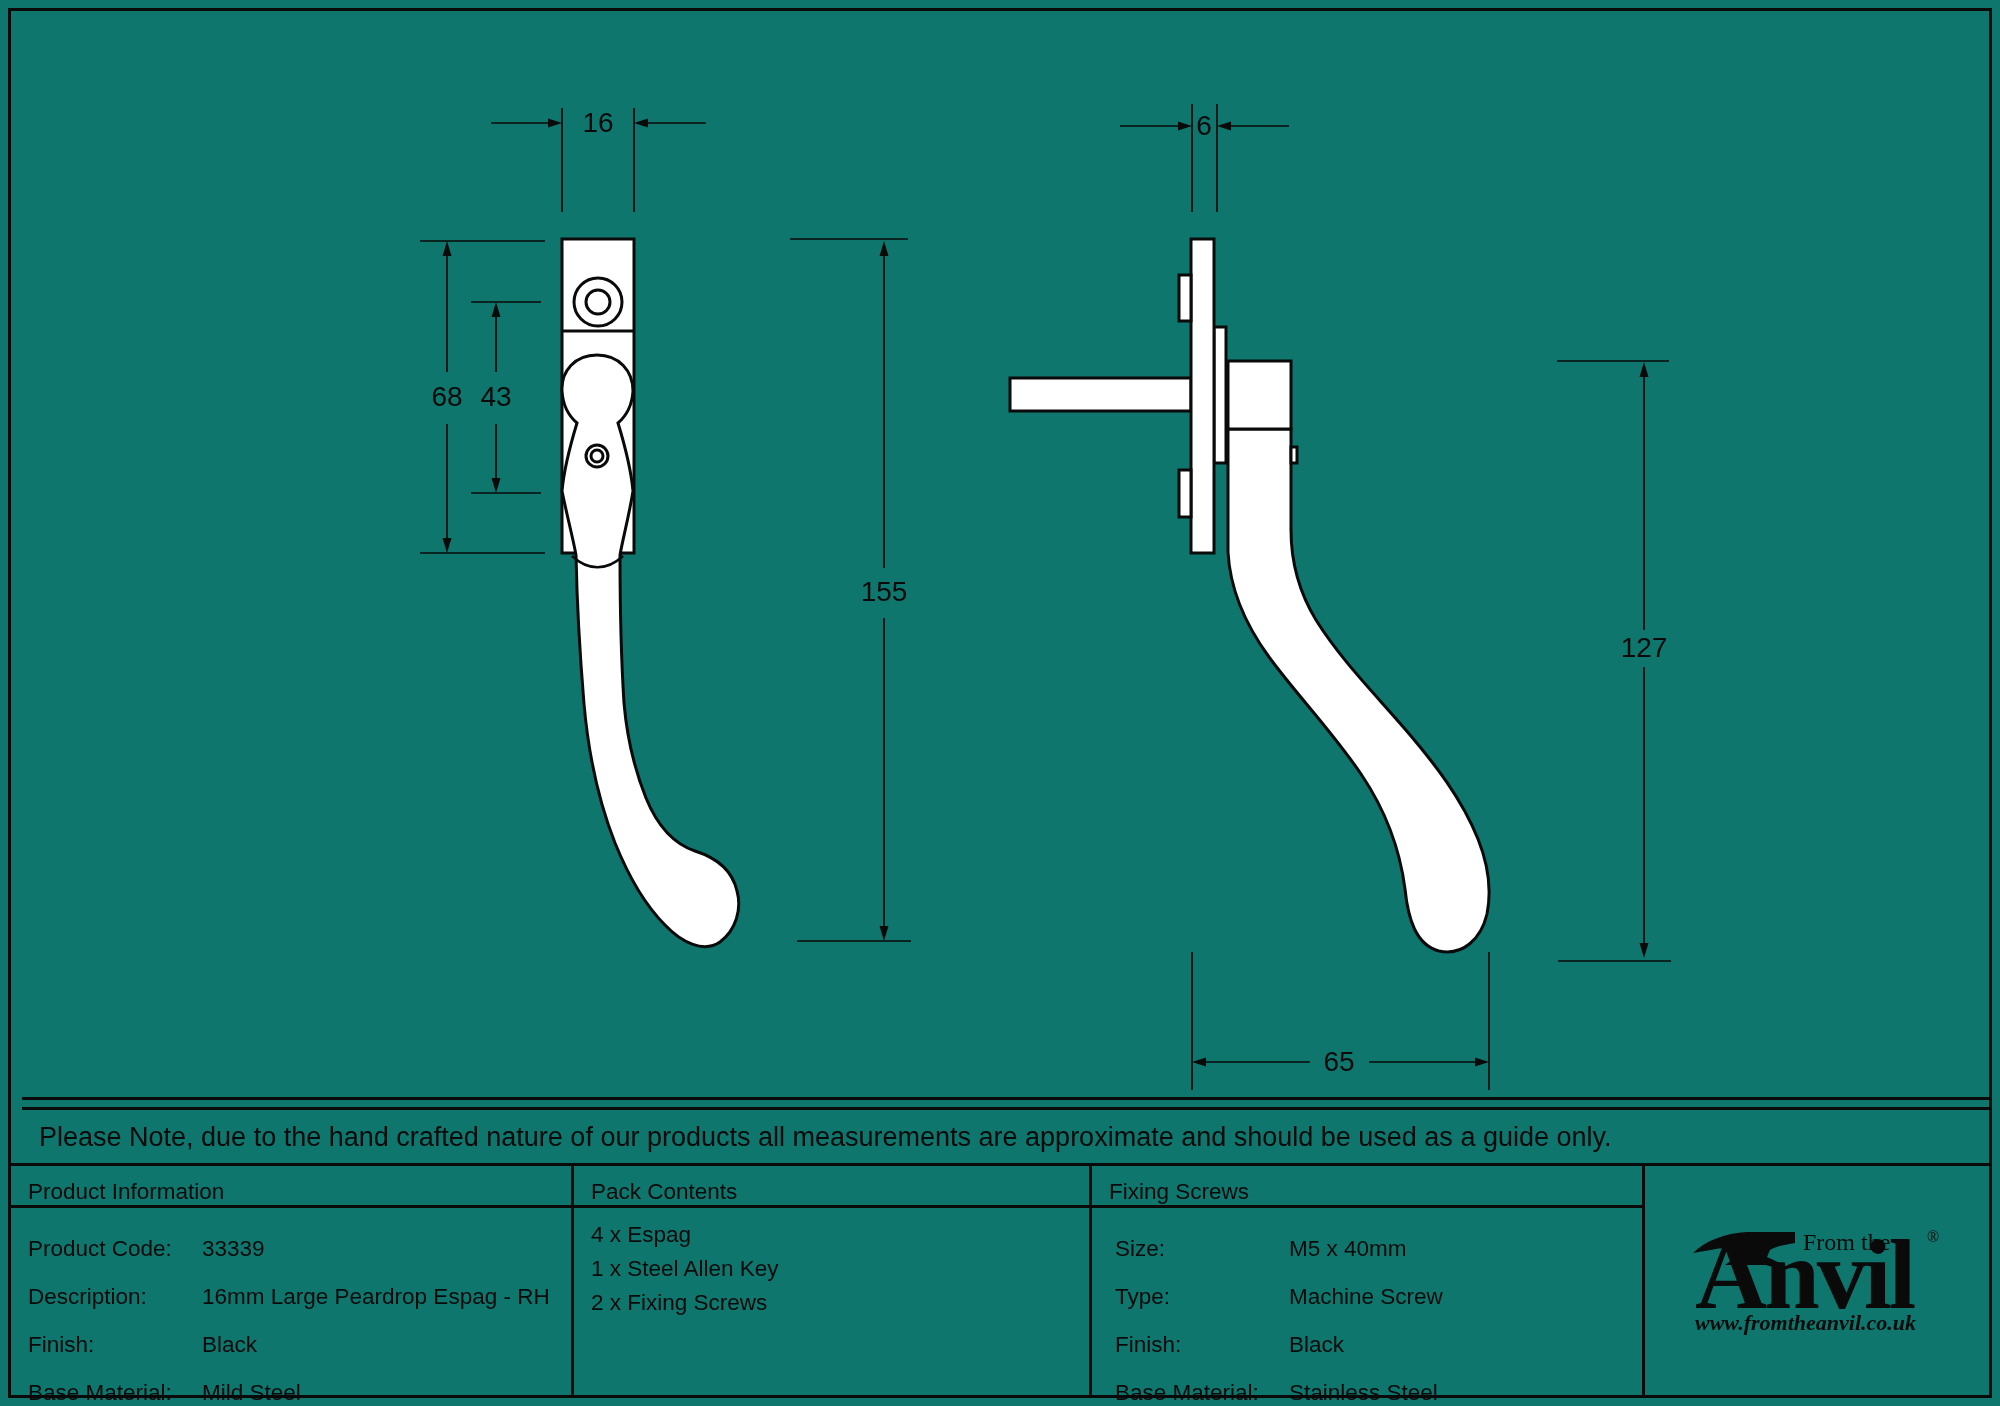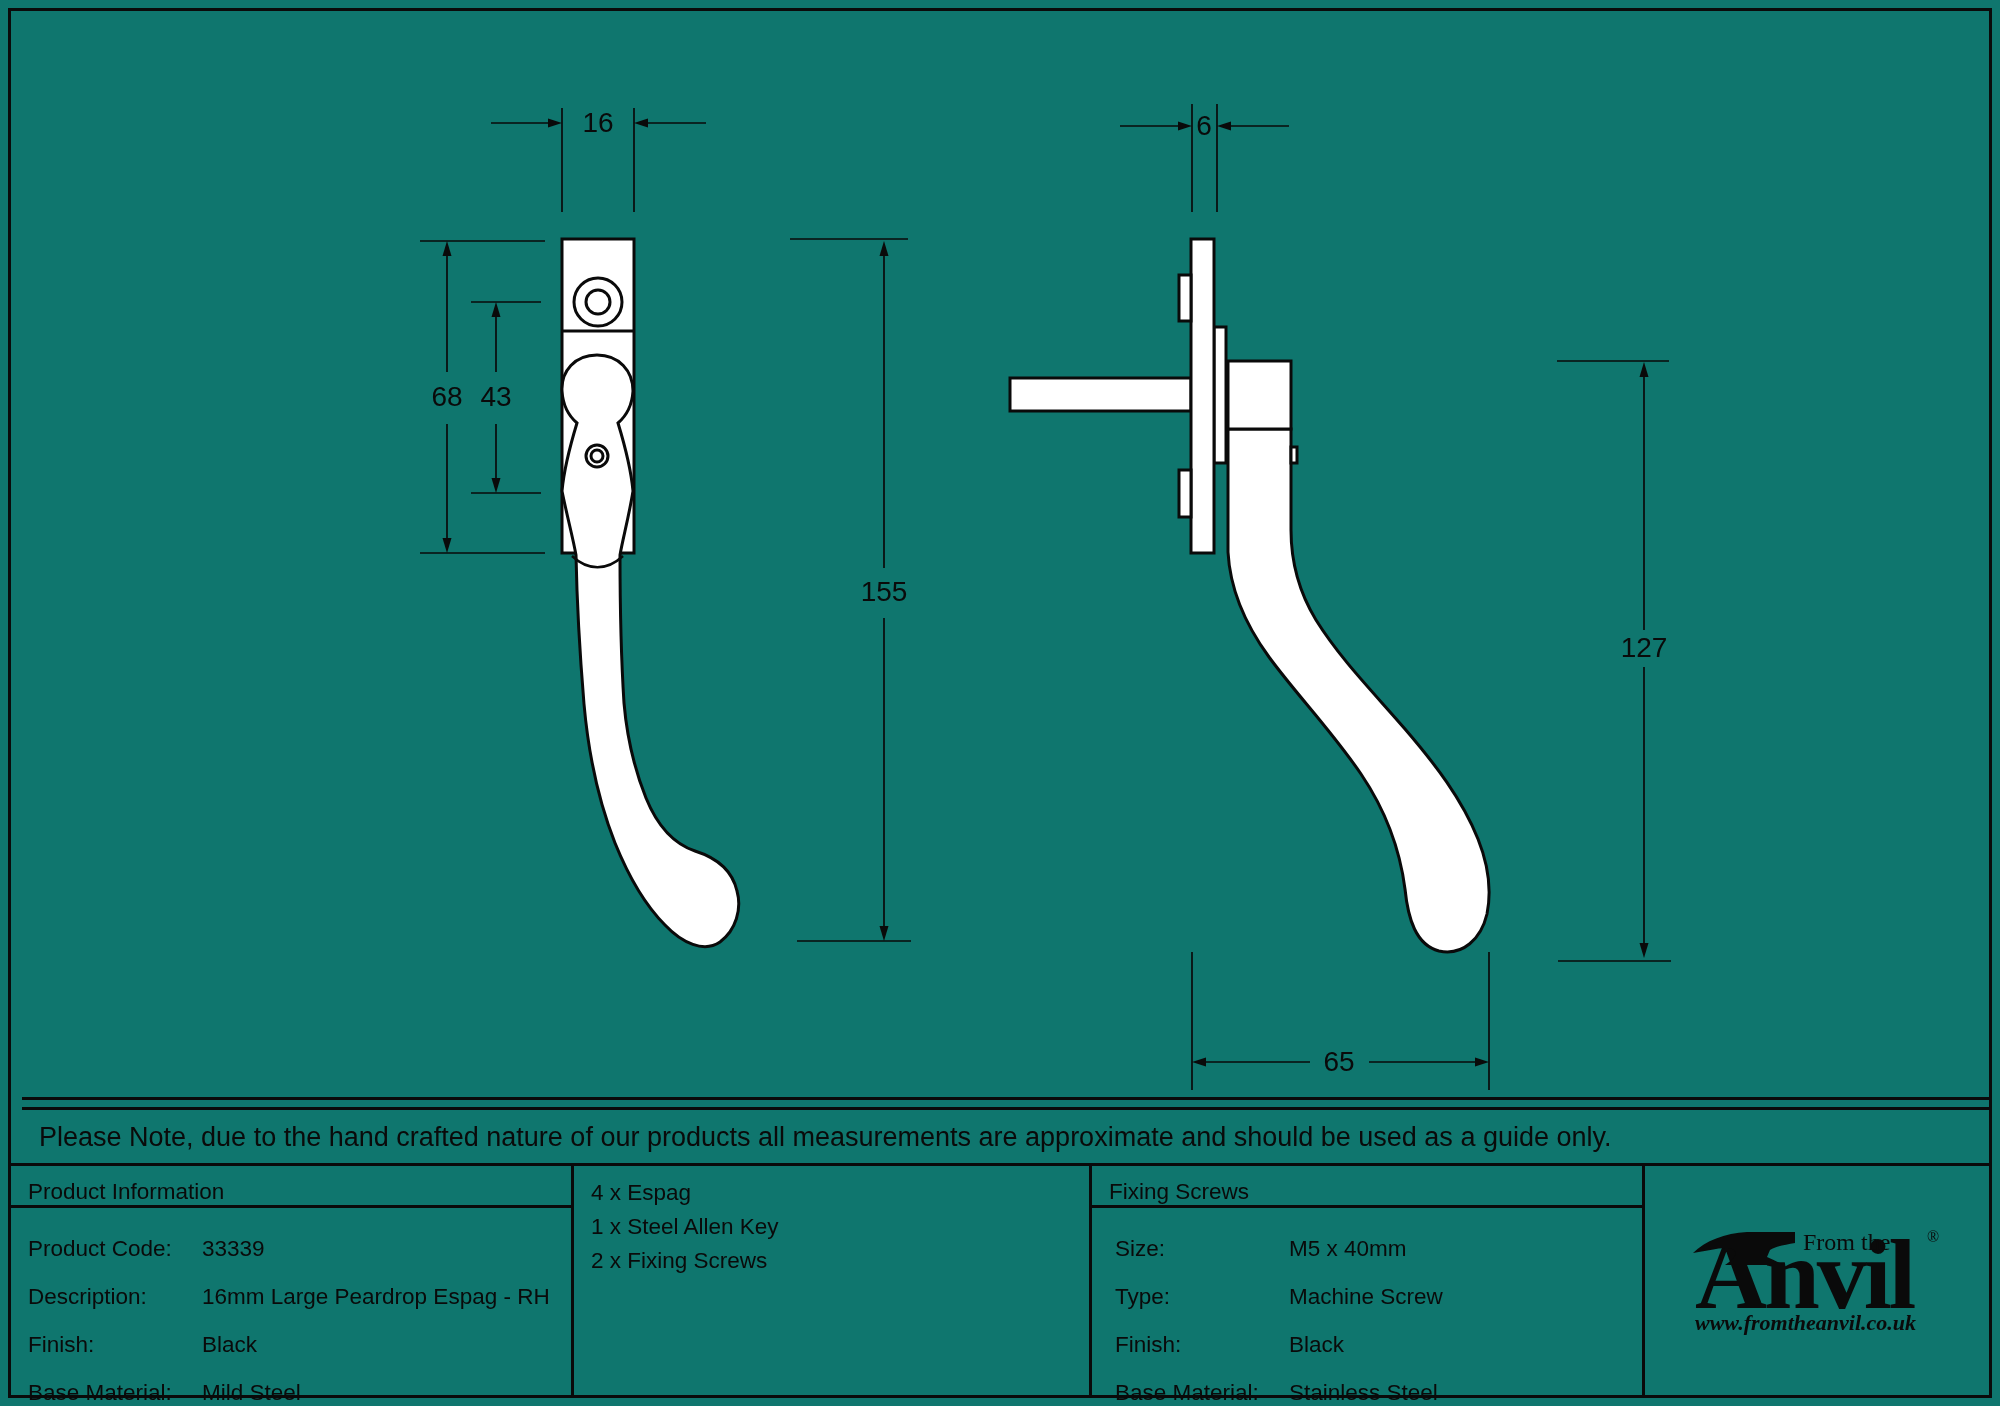--- a/index.html
+++ b/index.html
@@ -210,20 +210,23 @@
             <span>Black</span>
           </div>
           <div class="kv-row">
             <span>Base Material:</span>
             <span>Mild Steel</span>
           </div>
         </div>
       </div>
 
       <div class="col col-2 b-right">
+        <div class="hdr">
+          <span>Pack Contents</span>
+        </div>
         <div class="cell-body">
           <div class="list-row">4 x Espag</div>
           <div class="list-row">1 x Steel Allen Key</div>
           <div class="list-row">2 x Fixing Screws</div>
         </div>
       </div>
 
       <div class="col col-3 b-right">
         <div class="hdr">
           <span>Fixing Screws</span>

